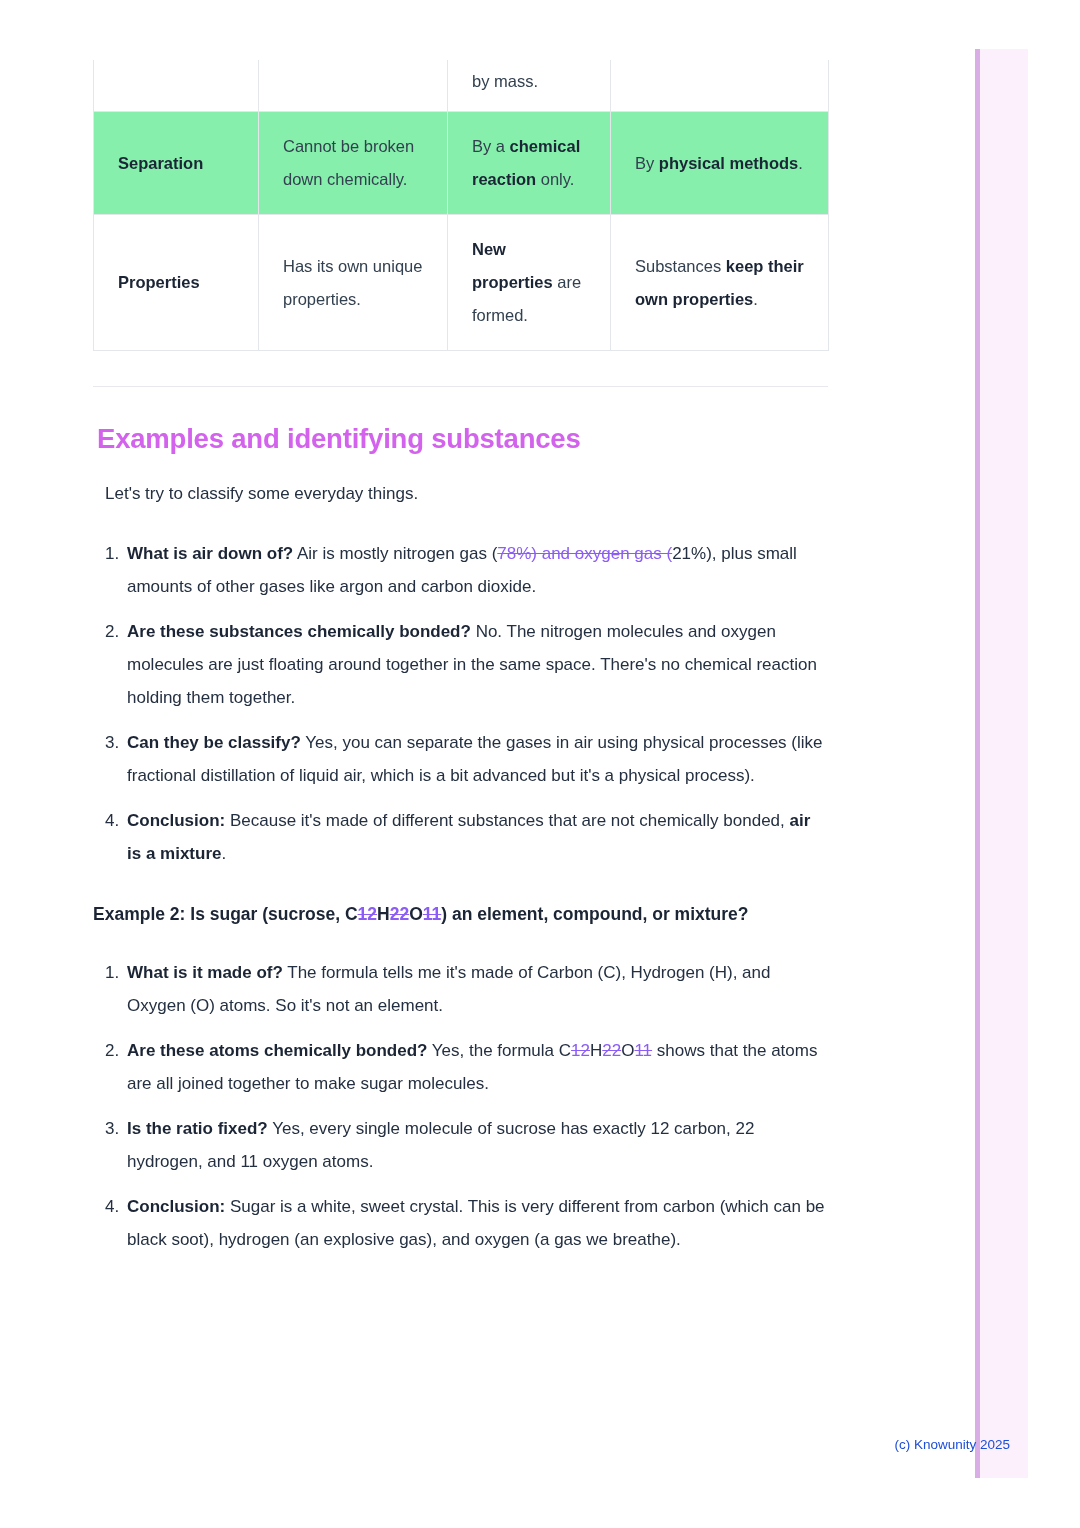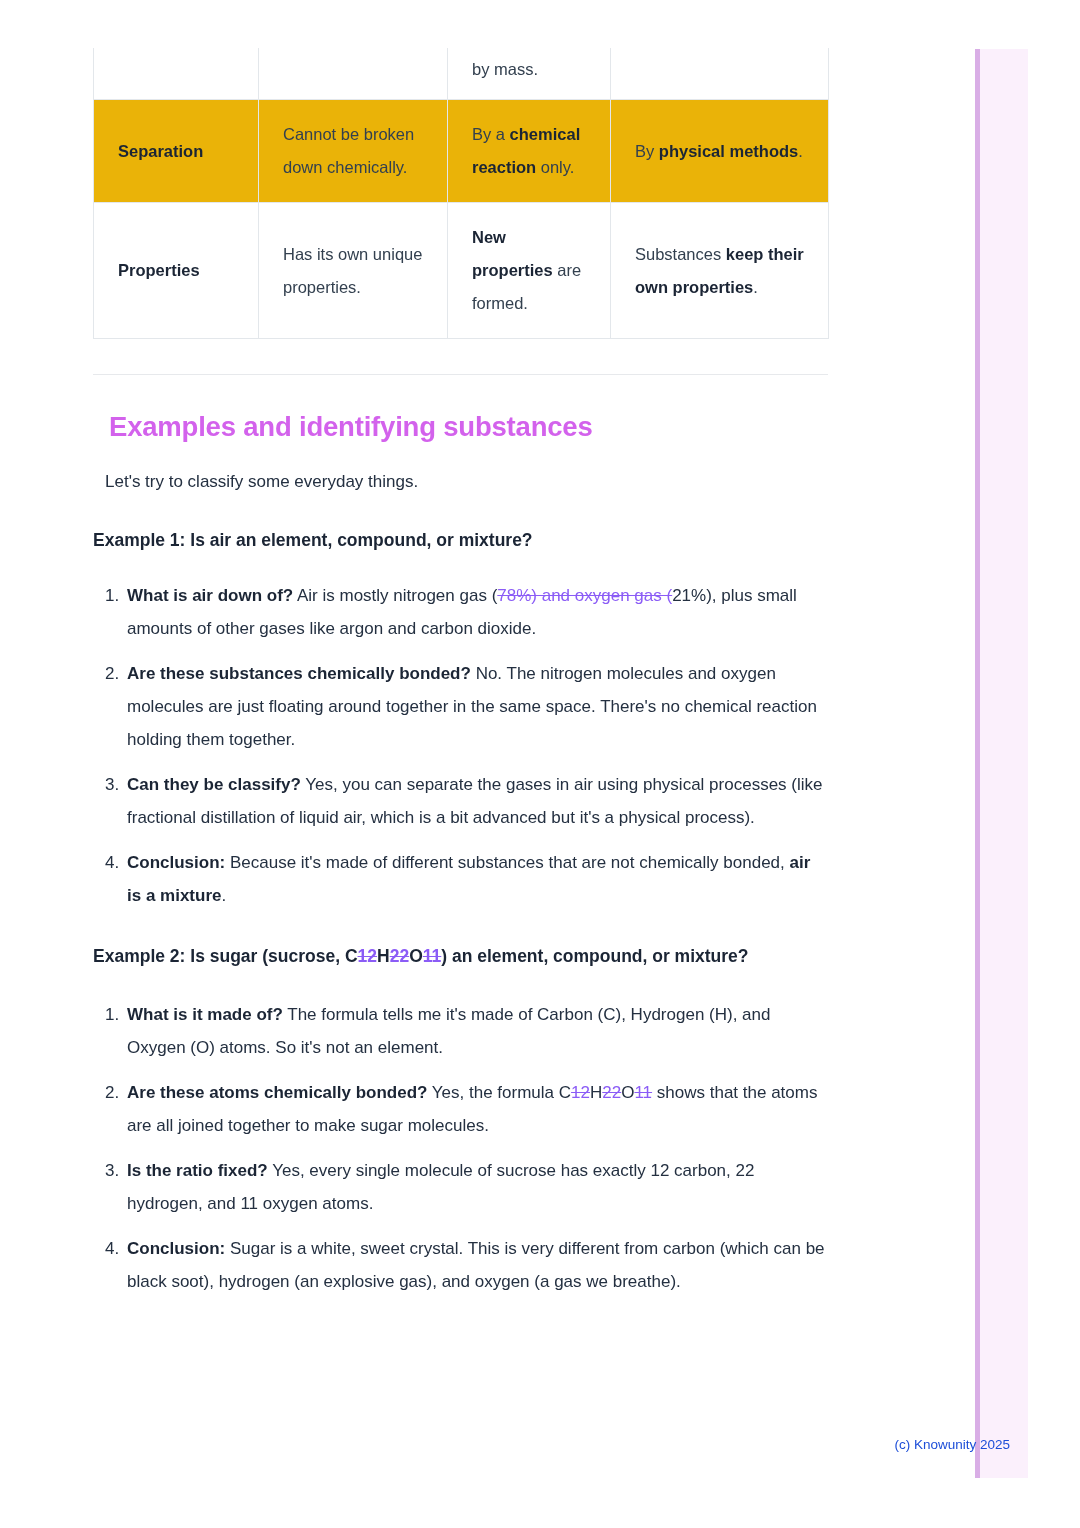--- a/index.html
+++ b/index.html
@@ -6,21 +6,21 @@
   body {
     width: 1080px; height: 1528px;
     background: #ffffff;
     font-family: "Liberation Sans", sans-serif;
     color: #243041;
     position: relative;
     overflow: hidden;
   }
   .content {
     position: absolute;
-    left: 93px; top: 0;
+    left: 93px; top: 12px;
     width: 735px;
   }
 
   
   table.cmp {
     border-collapse: collapse;
     table-layout: fixed;
     width: 735px;
     margin-top: 48px;
   }
@@ -32,34 +32,34 @@
     vertical-align: middle;
     color: #33404f;
   }
   tr.partial td {
     border-top: none;
     height: 46px;
     padding-top: 5px;
     padding-bottom: 0;
     vertical-align: top;
   }
-  tr.alt td { background: #eab308; }
+  tr.alt td { background: #86efac; }
 
   hr.divider {
     border: none;
     border-top: 1px solid #e7e9ec;
     margin: 35px 0 0 0;
   }
 
   h2.section {
     color: #d362ec;
     font-size: 27.5px;
     font-weight: bold;
     line-height: 32px;
-    margin: 36px 0 24px 16px;
+    margin: 36px 0 24px 4px;
     letter-spacing: -0.2px;
   }
   p.intro {
     font-size: 17px;
     line-height: 30px;
     margin: 0 0 28px 12px;
   }
   h3.example {
     font-size: 17.5px;
     font-weight: bold;
@@ -142,21 +142,20 @@
       </tr>
     </tbody>
   </table>
 
   <hr class="divider">
 
   <h2 class="section">Examples and identifying substances</h2>
 
   <p class="intro">Let's try to classify some everyday things.</p>
 
-  <h3 class="example"><span class="b">Example 1: Is air an element, compound, or mixture?</span></h3>
 
   <ol class="steps">
     <li><span class="b">What is air down of?</span><span> Air is mostly nitrogen gas (</span><span class="strike">78%) and oxygen gas (</span><span>21%), plus small amounts of other gases like argon and carbon dioxide.</span></li>
     <li><span class="b">Are these substances chemically bonded?</span><span> No. The nitrogen molecules and oxygen molecules are just floating around together in the same space. There's no chemical reaction holding them together.</span></li>
     <li><span class="b">Can they be classify?</span><span> Yes, you can separate the gases in air using physical processes (like fractional distillation of liquid air, which is a bit advanced but it's a physical process).</span></li>
     <li><span class="b">Conclusion:</span><span> Because it's made of different substances that are not chemically bonded, </span><span class="b">air is a mixture</span><span>.</span></li>
   </ol>
 
   <h3 class="example justify"><span class="b">Example 2: Is sugar (sucrose, C</span><span class="b strike">12</span><span class="b">H</span><span class="b strike">22</span><span class="b">O</span><span class="b strike">11</span><span class="b">) an element, compound, or mixture?</span></h3>
 

